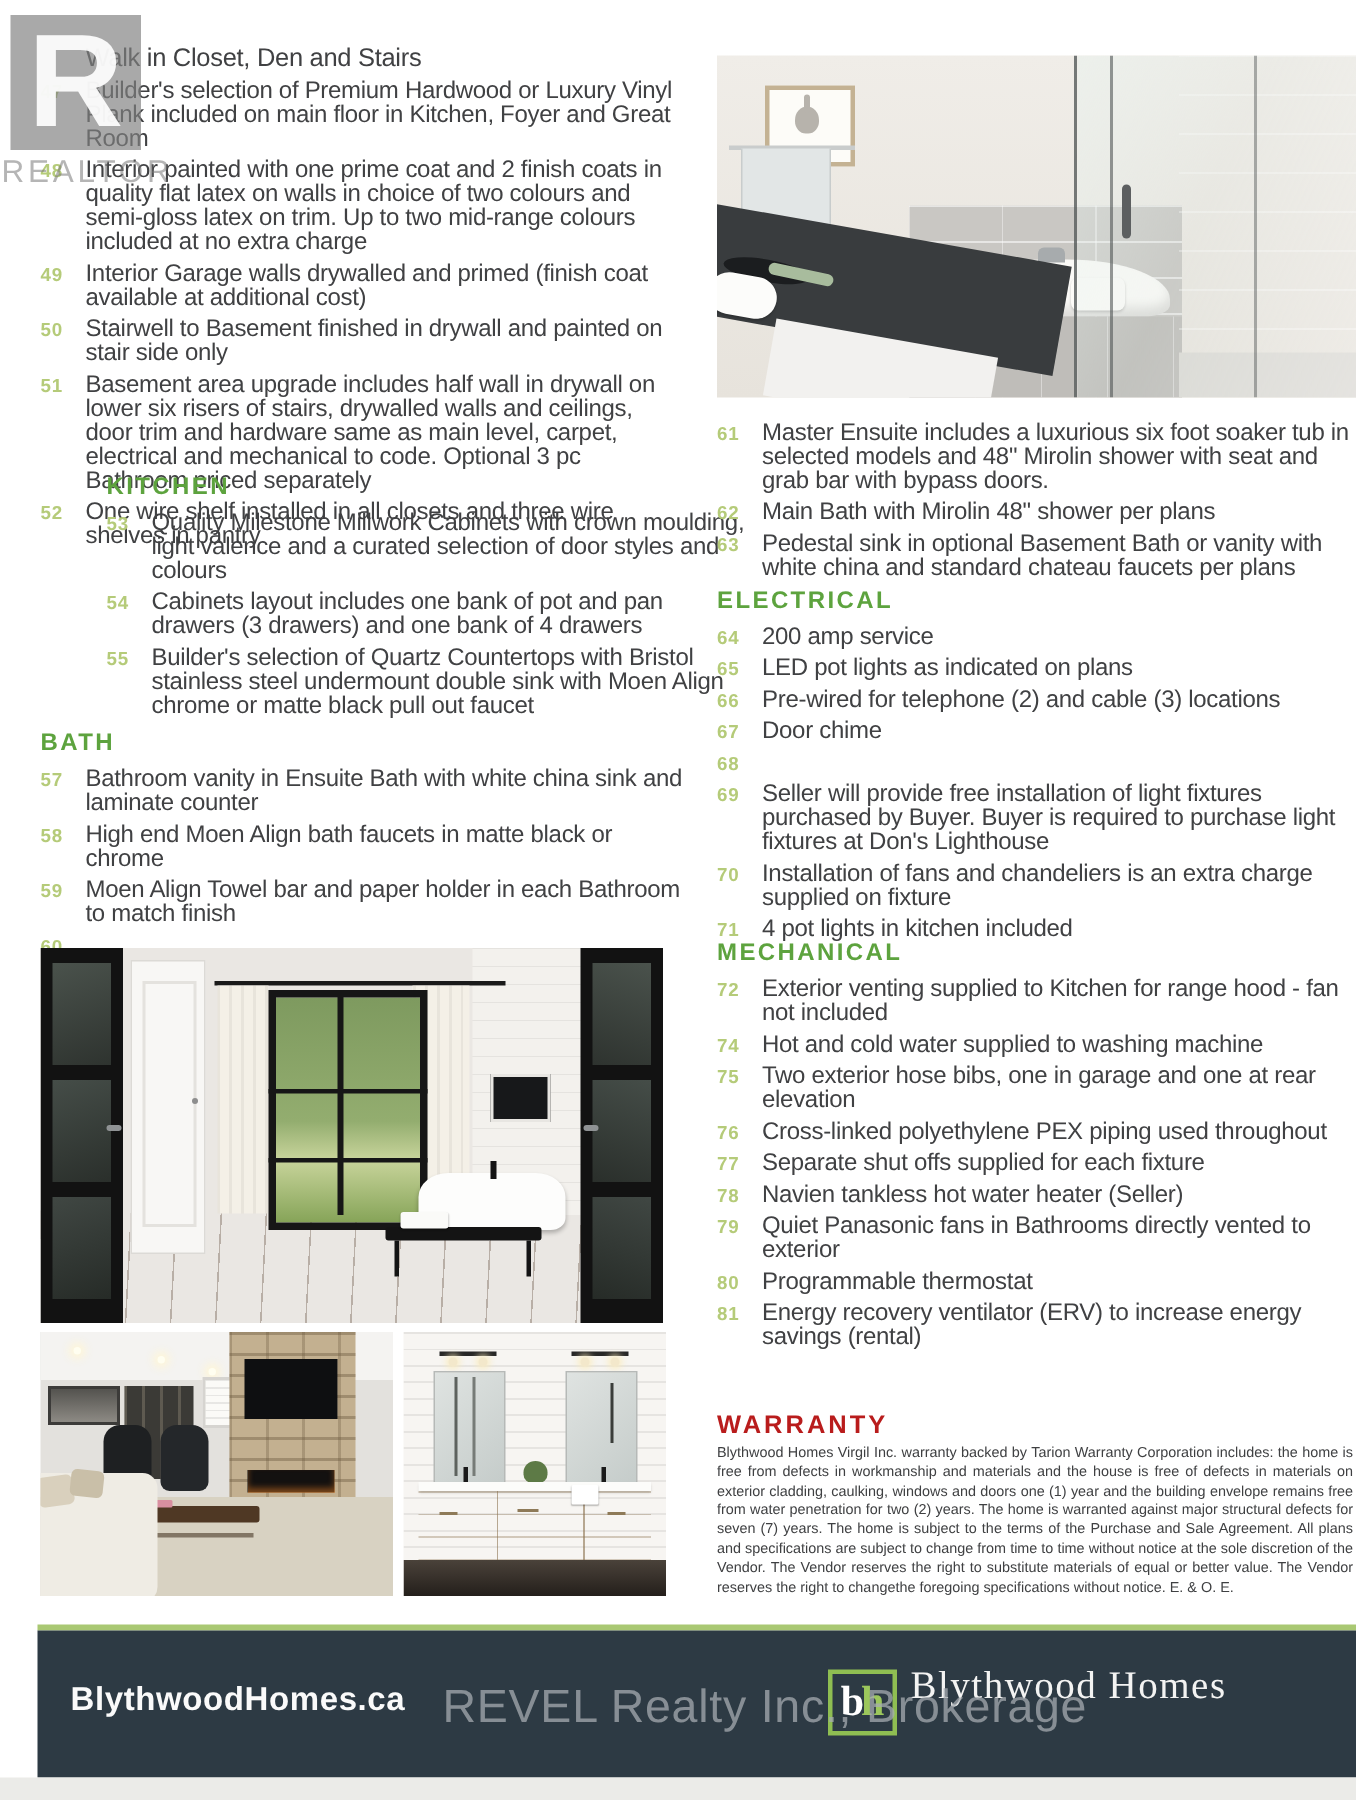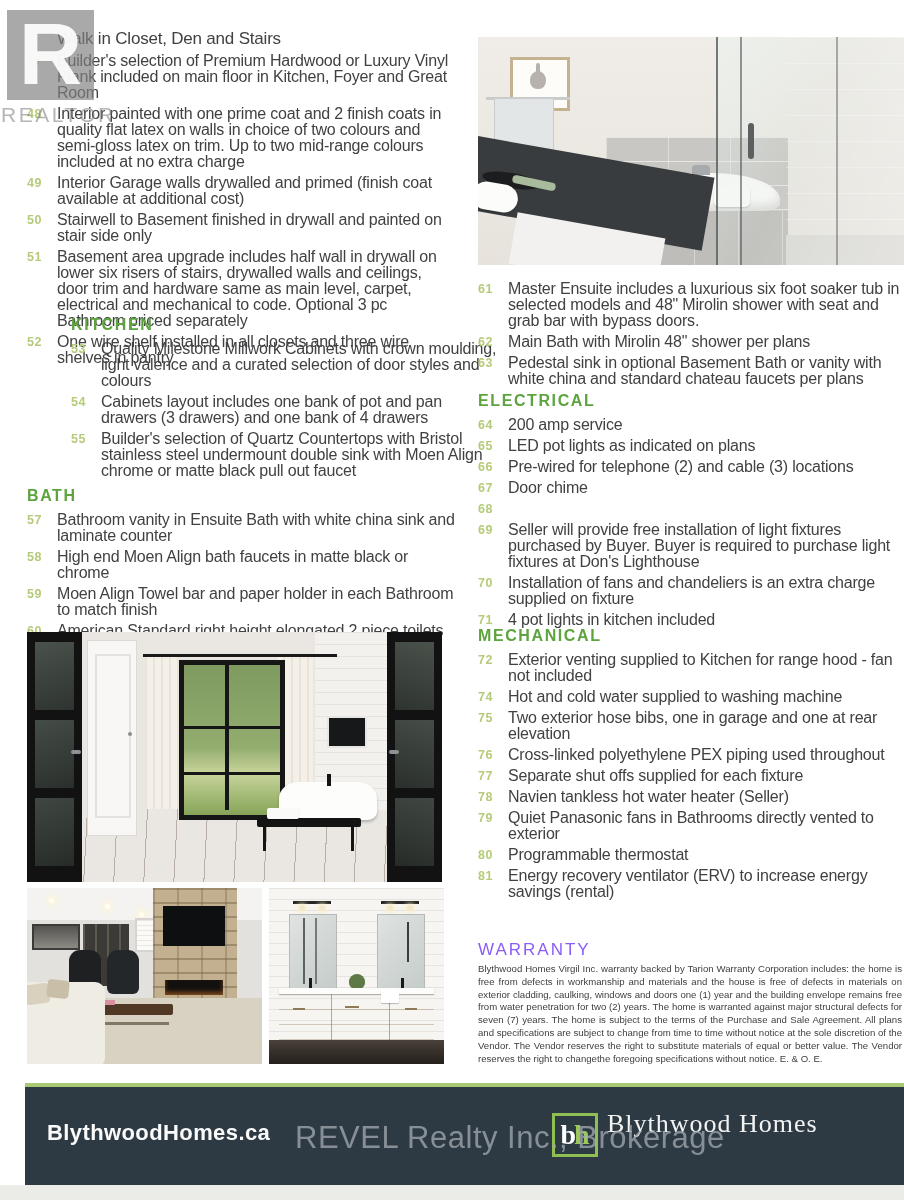--- a/index.html
+++ b/index.html
@@ -5,21 +5,21 @@
   html,body{margin:0;padding:0;background:#fff;}
   .page{position:relative;width:904px;height:1200px;background:#ffffff;overflow:hidden;
         font-family:"Liberation Sans",sans-serif;color:#47484a;}
   
   .block{position:absolute;}
   .cont{margin-left:30px;font-size:17px;line-height:16px;letter-spacing:-0.2px;margin-bottom:6px;color:#404143;}
   .item{display:flex;margin-bottom:5px;}
   .num{flex:0 0 30px;font-weight:bold;color:#b5cb79;font-size:12.5px;letter-spacing:.5px;line-height:16px;}
   .txt{font-size:16px;line-height:16px;letter-spacing:-0.2px;color:#404143;}
   .sec-title{margin:0 0 7px 0;font-size:16px;font-weight:bold;color:#5da33e;letter-spacing:1.6px;}
-  .warr-title{margin:0 0 3px 0;font-size:17px;font-weight:normal;color:#8b5cf6;letter-spacing:2px;}
+  .warr-title{margin:0 0 3px 0;font-size:17px;font-weight:bold;color:#b91c1c;letter-spacing:2px;}
   .warr-body{font-size:9.6px;line-height:12.8px;text-align:justify;color:#3f4042;letter-spacing:0;}
   
   .wm-realtor{position:absolute;left:7px;top:10px;z-index:10;pointer-events:none;}
   .wm-square{width:87px;height:90px;background:rgba(128,128,128,.68);text-align:center;}
   .wm-r{font-family:"Liberation Sans",sans-serif;font-weight:bold;font-size:88px;line-height:88px;color:rgba(255,255,255,.92);}
   .wm-word{position:absolute;left:-6px;top:93px;font-size:21px;letter-spacing:2.5px;color:rgba(120,120,120,.55);}
   .revel{position:absolute;left:295px;top:1120px;z-index:12;font-size:31px;color:rgba(165,171,176,.75);
          letter-spacing:.5px;pointer-events:none;}
   
   .photo{position:absolute;overflow:hidden;background:#eae7e2;}
@@ -106,21 +106,20 @@
         <div class="item">
           <span class="num">58</span>
           <span class="txt">High end Moen Align bath faucets in matte black or chrome</span>
         </div>
         <div class="item">
           <span class="num">59</span>
           <span class="txt">Moen Align Towel bar and paper holder in each Bathroom to match finish</span>
         </div>
         <div class="item">
           <span class="num">60</span>
-          <span class="txt">American Standard right height elongated 2 piece toilets</span>
         </div>
       </div>
   </div>
 
   <div class="block" style="left:478px;top:281px;width:424px;">
     <div>
         <div class="item">
           <span class="num">61</span>
           <span class="txt">Master Ensuite includes a luxurious six foot soaker tub in selected models and 48" Mirolin shower with seat and grab bar with bypass doors.</span>
         </div>

